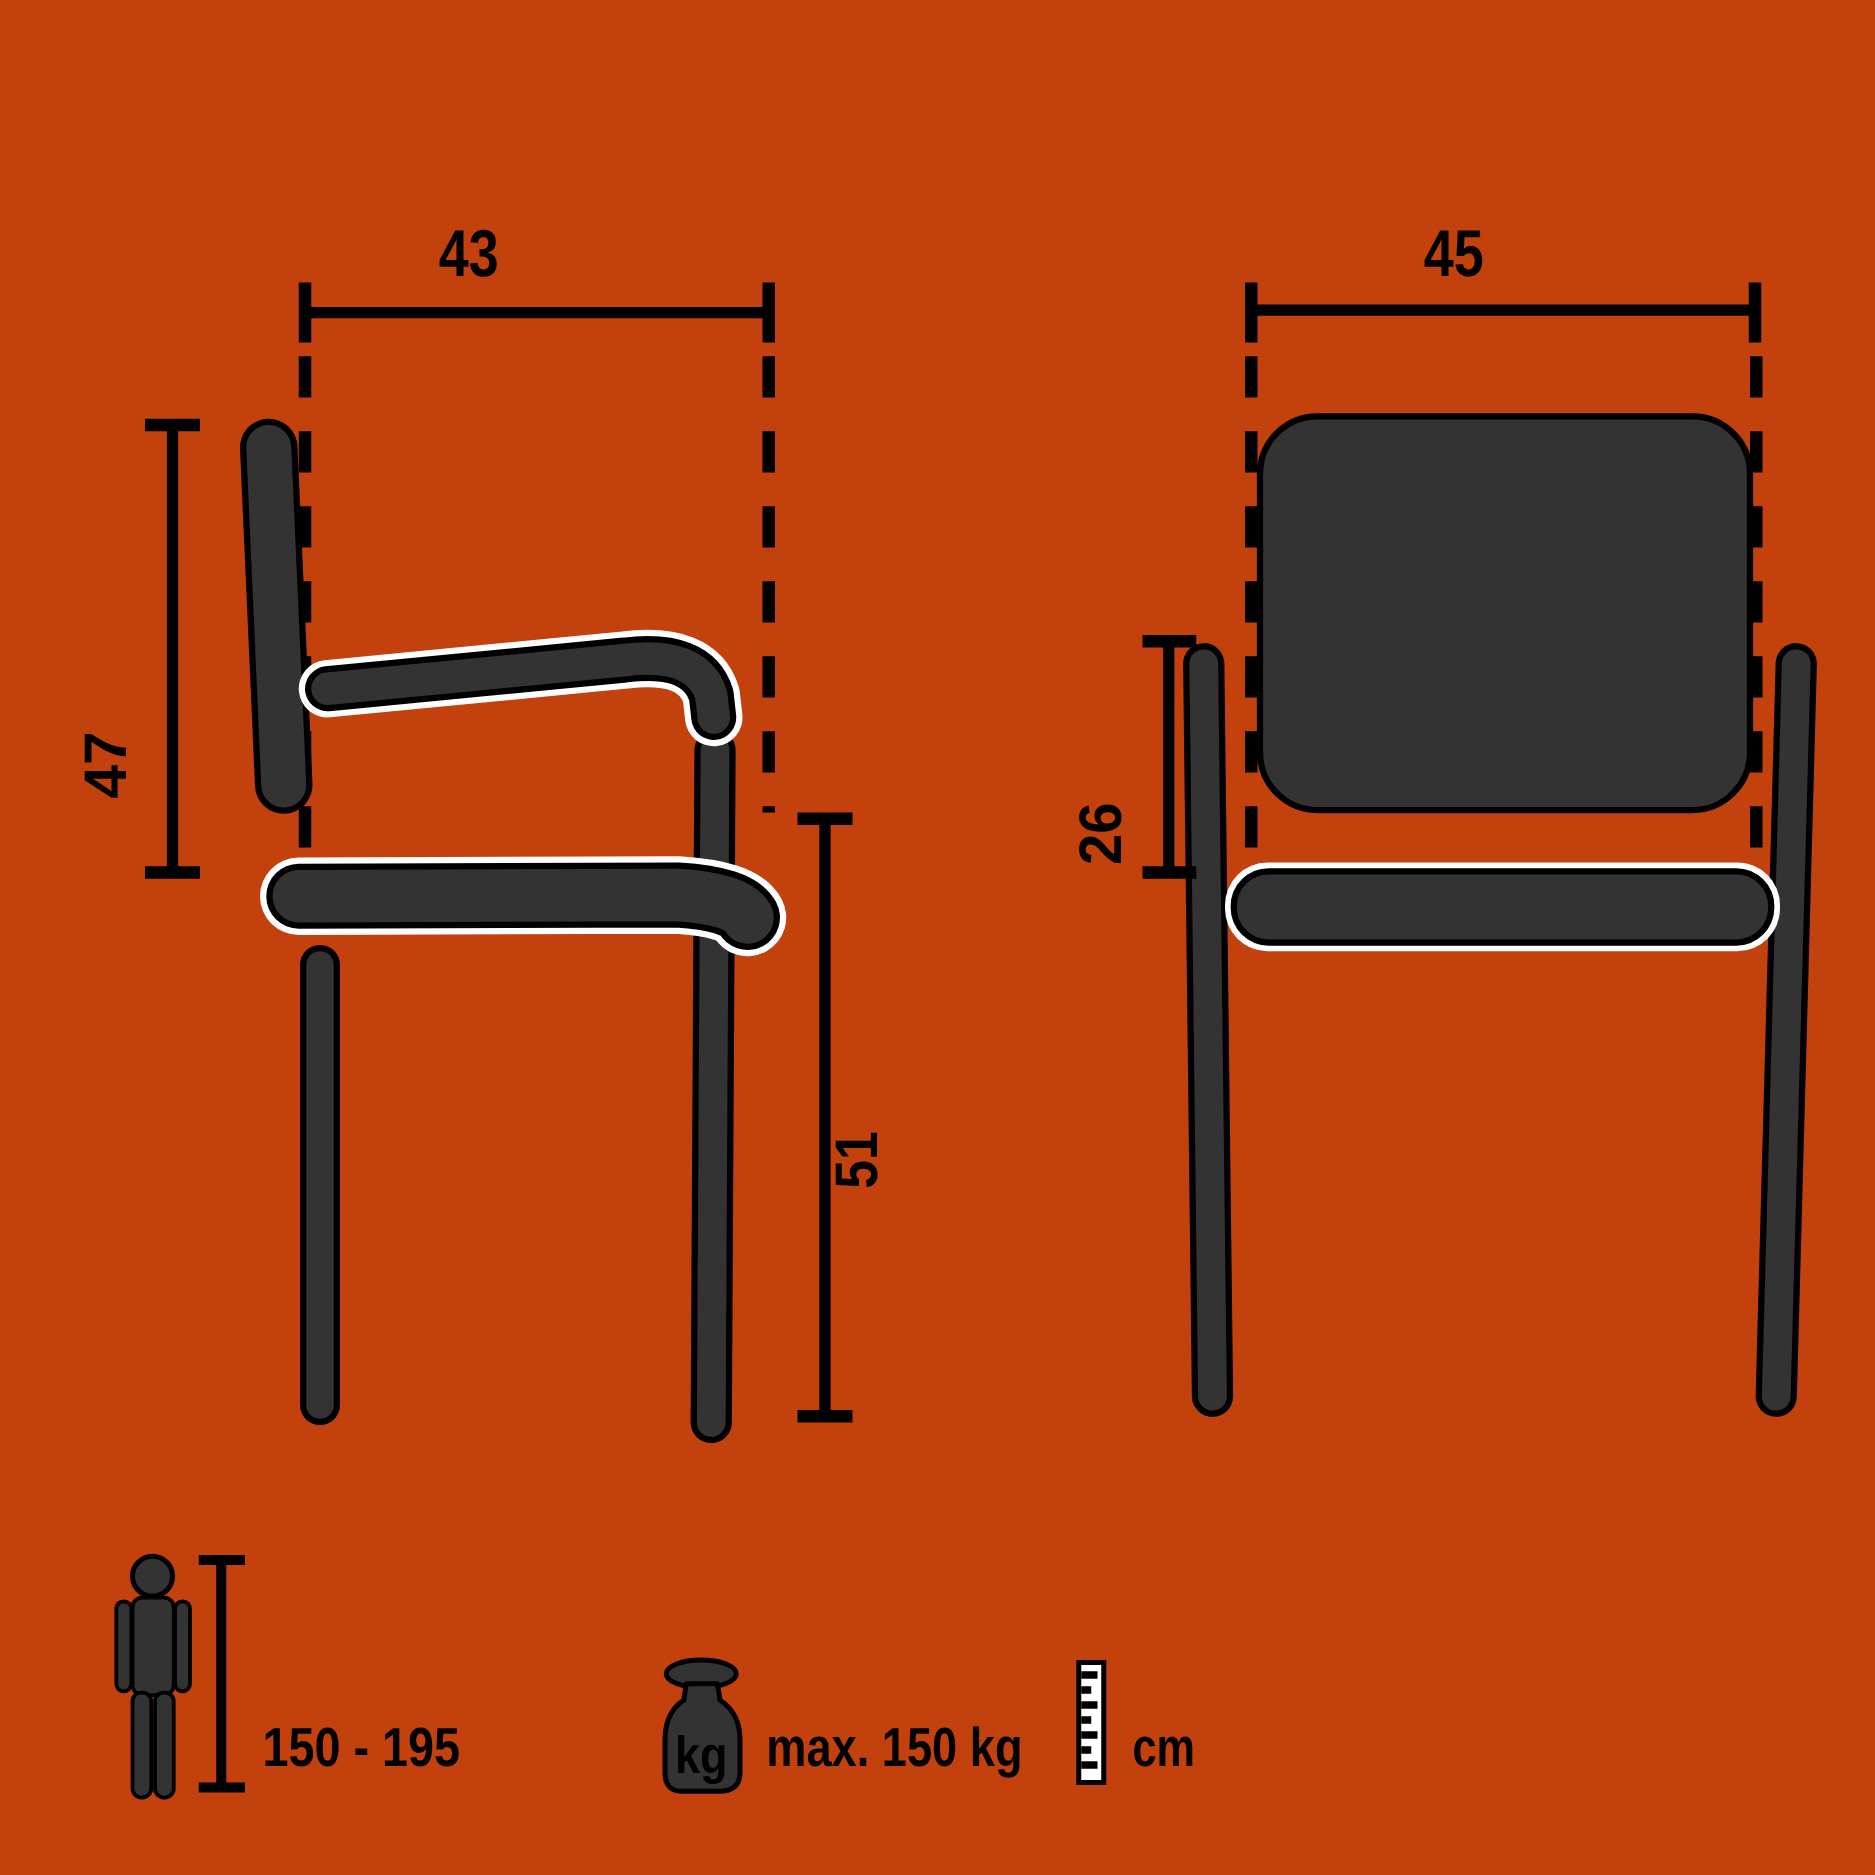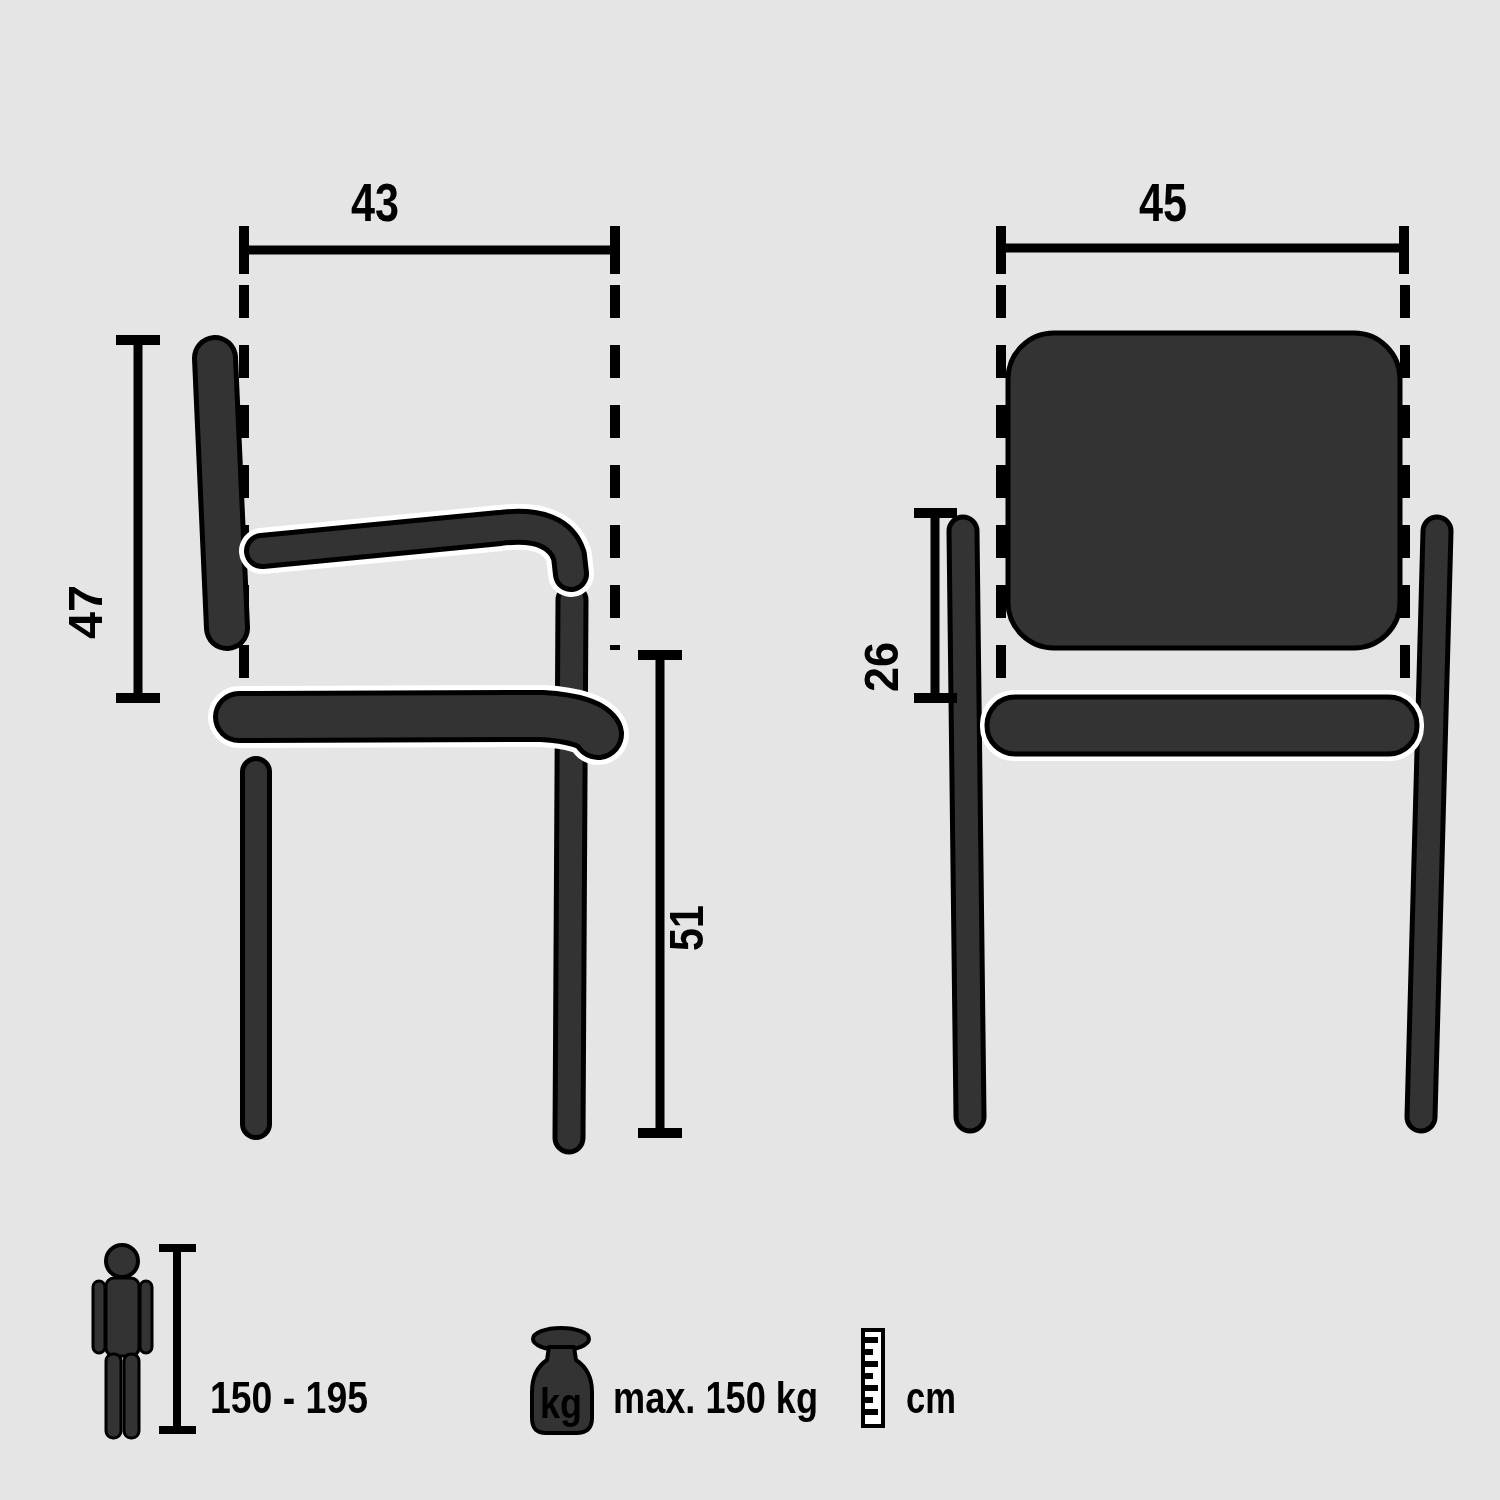--- a/index.html
+++ b/index.html
@@ -7,21 +7,21 @@
     padding: 0;
     background: #ffffff;
     width: 1500px;
     height: 1500px;
     font-family: "Liberation Sans", "DejaVu Sans", sans-serif;
   }
   #stage {
     position: relative;
     width: 1500px;
     height: 1500px;
-    background: #e5e5e5;
+    background: #c2410c;
     overflow: hidden;
   }
   svg text {
     font-family: "Liberation Sans", "DejaVu Sans", sans-serif;
     font-weight: bold;
     fill: #000000;
   }
   .dim-label { font-size: 53px; }
   .dim-label-v { font-size: 48px; }
   .legend-label { font-size: 44px; }

